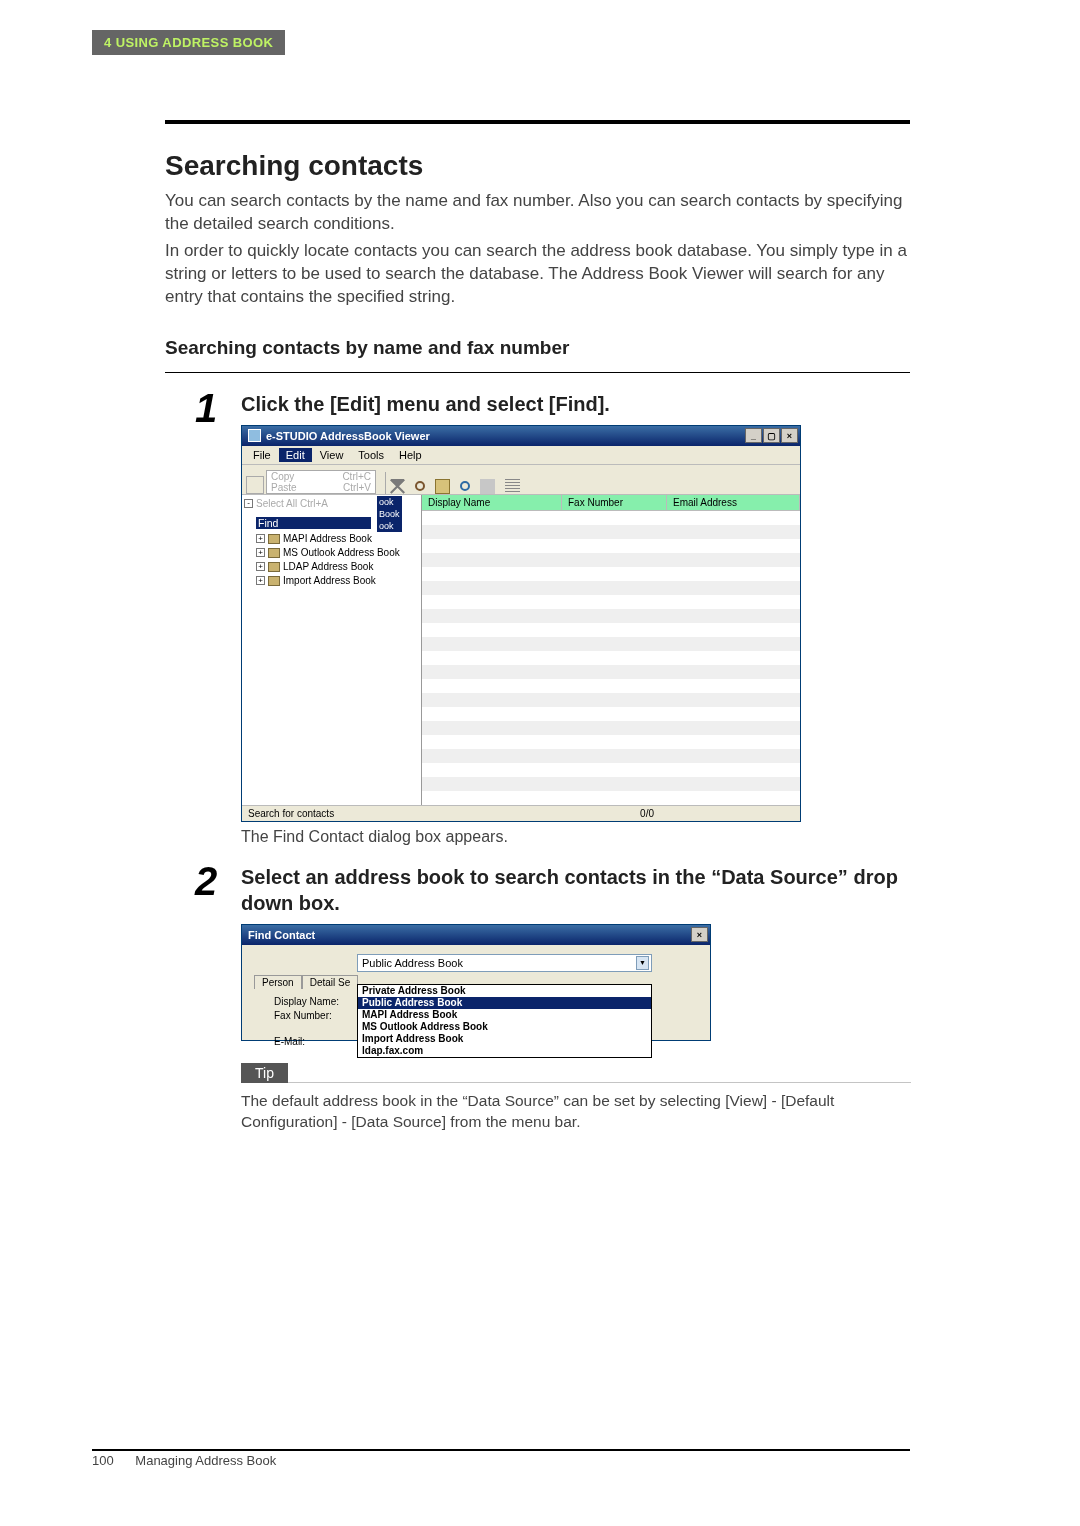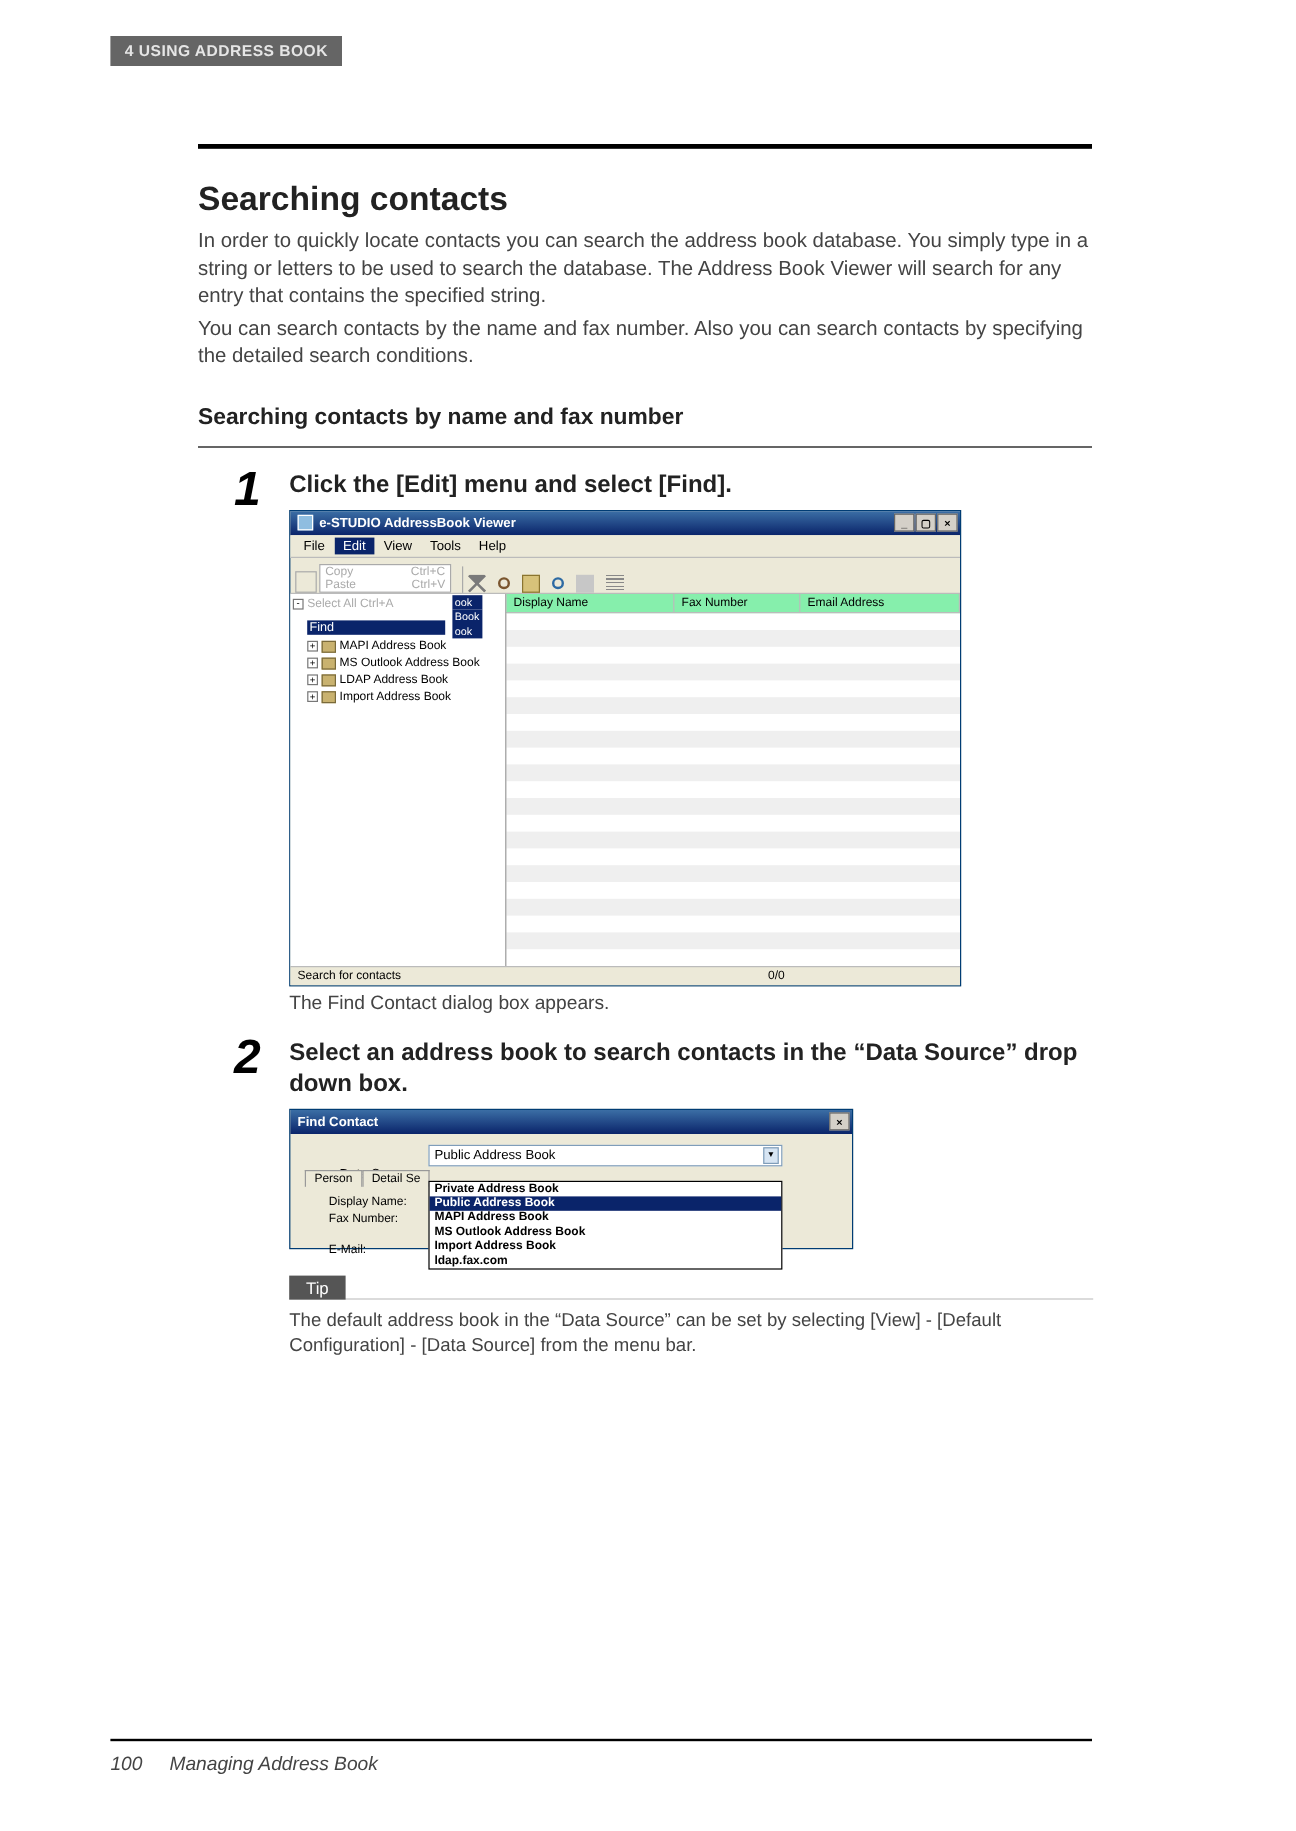--- a/index.html
+++ b/index.html
@@ -15,21 +15,21 @@
     width: 1080px;
     height: 1526px;
     background: #fff;
     padding: 0;
   }
   .header-bar {
     position: absolute;
     top: 30px;
     left: 92px;
     background: #656565;
-    color: #e5e5e5;
+    color: #bef264;
     font-size: 13px;
     font-weight: bold;
     padding: 5px 12px;
     letter-spacing: 0.4px;
   }
   .rule-top {
     position: absolute;
     top: 120px;
     left: 165px;
     width: 745px;
@@ -389,44 +389,43 @@
     position: absolute;
     bottom: 75px;
     left: 92px;
     right: 165px;
     width: 818px;
     height: 2px;
     background: #000;
   }
   .footer {
     position: absolute;
-    bottom: 46px;
+    bottom: 58px;
     left: 92px;
-    font-size: 16px;
+    font-size: 13px;
     color: #444;
-    font-style: italic;
   }
   .footer .pn { margin-right: 18px; }
 </style>
 </head>
 <body>
 
 <div class="page">
 
   <div class="header-bar">
     <span>4  USING ADDRESS BOOK</span>
   </div>
 
   <div class="rule-top"></div>
 
   <div class="content">
 
     <h1 class="section-title">Searching contacts</h1>
+    <p class="body">You can search contacts by the name and fax number. Also you can search contacts by specifying the detailed search conditions.</p>
     <p class="body">In order to quickly locate contacts you can search the address book database. You simply type in a string or letters to be used to search the database. The Address Book Viewer will search for any entry that contains the specified string.</p>
-    <p class="body">You can search contacts by the name and fax number. Also you can search contacts by specifying the detailed search conditions.</p>
 
     <h2 class="subhead">Searching contacts by name and fax number</h2>
 
     <div class="step">
       <div class="step-num">1</div>
       <div class="step-body">
         <div class="step-title">Click the [Edit] menu and select [Find].</div>
 
         <div class="win1">
           <div class="titlebar1">

